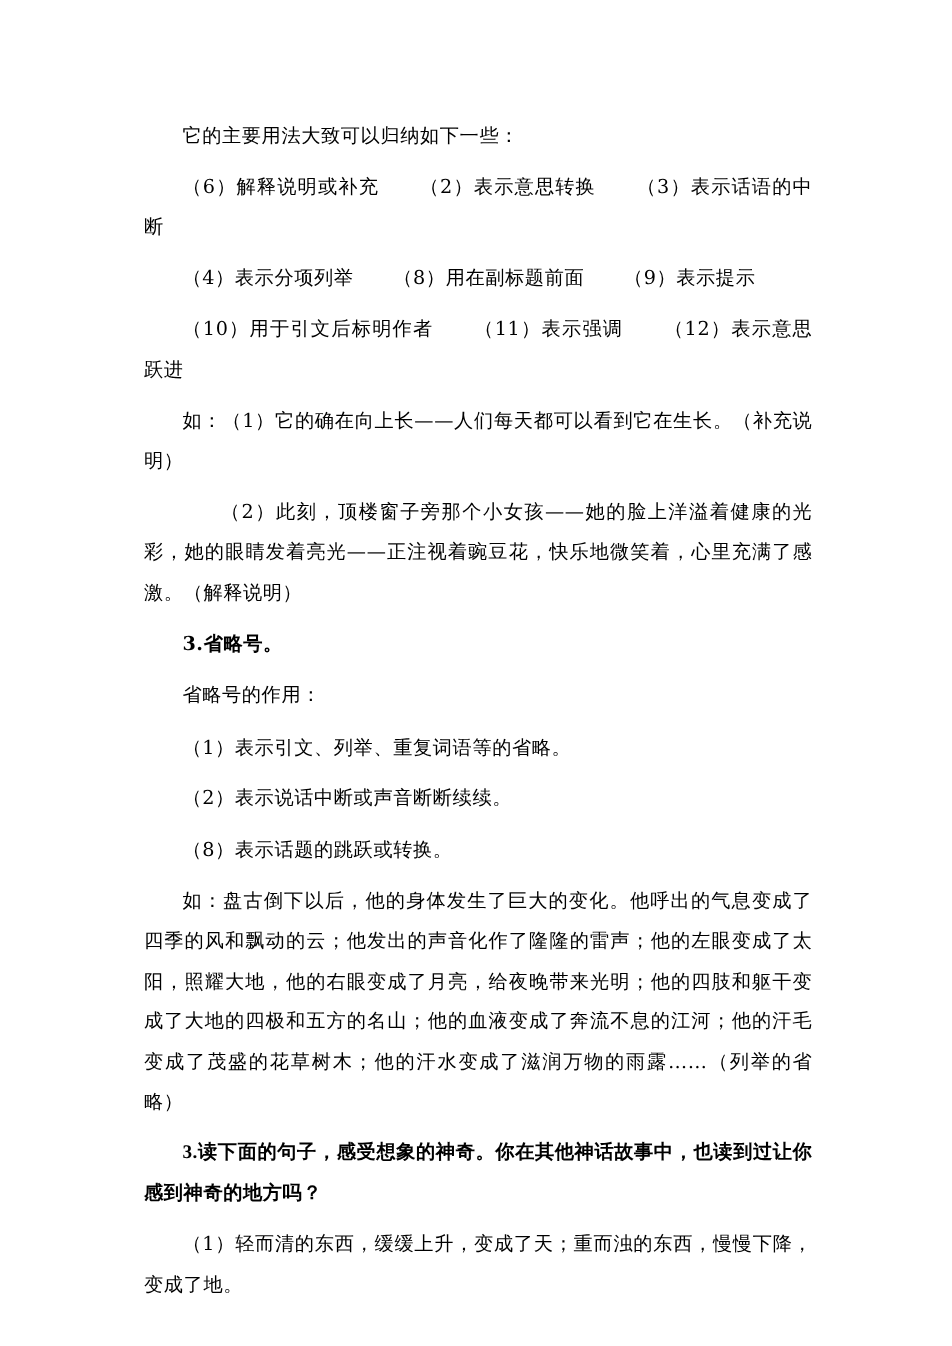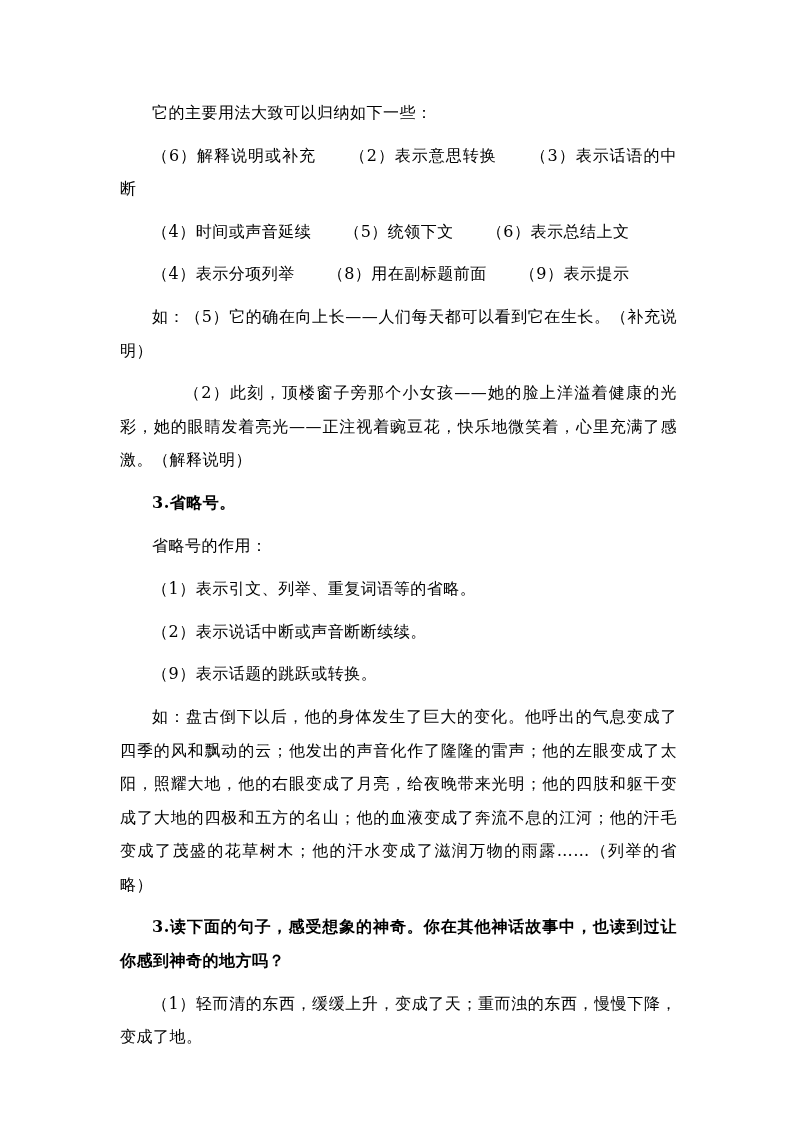--- a/index.html
+++ b/index.html
@@ -33,26 +33,26 @@
     font-weight: bold;
   }
 </style>
 </head>
 <body>
 
 <div class="page">
   <div class="content">
       <p class="para" style="text-indent: 2em;">它的主要用法大致可以归纳如下一些：</p>
       <p class="para" style="text-indent: 2em;">（6）解释说明或补充　　（2）表示意思转换　　（3）表示话语的中断</p>
-      <p class="para" style="text-indent: 2em;">（4）时间或声音延续　　（5）统领下文　　（6）表示总结上文</p>
       <p class="para" style="text-indent: 2em;">（4）表示分项列举　　（8）用在副标题前面　　（9）表示提示</p>
-      <p class="para" style="text-indent: 2em;">如：（5）它的确在向上长——人们每天都可以看到它在生长。（补充说明）</p>
+      <p class="para" style="text-indent: 2em;">（10）用于引文后标明作者　　（11）表示强调　　（12）表示意思跃进</p>
+      <p class="para" style="text-indent: 2em;">如：（1）它的确在向上长——人们每天都可以看到它在生长。（补充说明）</p>
       <p class="para" style="text-indent: 4em;">（2）此刻，顶楼窗子旁那个小女孩——她的脸上洋溢着健康的光彩，她的眼睛发着亮光——正注视着豌豆花，快乐地微笑着，心里充满了感激。（解释说明）</p>
       <p class="para bold" style="text-indent: 2em;">3.省略号。</p>
       <p class="para" style="text-indent: 2em;">省略号的作用：</p>
       <p class="para" style="text-indent: 2em; margin-top: 10px;">（1）表示引文、列举、重复词语等的省略。</p>
       <p class="para" style="text-indent: 2em;">（2）表示说话中断或声音断断续续。</p>
-      <p class="para" style="text-indent: 2em;">（9）表示话题的跳跃或转换。</p>
+      <p class="para" style="text-indent: 2em;">（8）表示话题的跳跃或转换。</p>
       <p class="para" style="text-indent: 2em;">如：盘古倒下以后，他的身体发生了巨大的变化。他呼出的气息变成了四季的风和飘动的云；他发出的声音化作了隆隆的雷声；他的左眼变成了太阳，照耀大地，他的右眼变成了月亮，给夜晚带来光明；他的四肢和躯干变成了大地的四极和五方的名山；他的血液变成了奔流不息的江河；他的汗毛变成了茂盛的花草树木；他的汗水变成了滋润万物的雨露……（列举的省略）</p>
-      <p class="para bold" style="text-indent: 2em;">3.读下面的句子，感受想象的神奇。你在其他神话故事中，也读到过让你感到神奇的地方吗？</p>
+      <p class="para bold" style="text-indent: 2em; font-family: Liberation Serif, serif;">3.读下面的句子，感受想象的神奇。你在其他神话故事中，也读到过让你感到神奇的地方吗？</p>
       <p class="para" style="text-indent: 2em;">（1）轻而清的东西，缓缓上升，变成了天；重而浊的东西，慢慢下降，变成了地。</p>
     </div>
 </div>
 
 </body></html>

